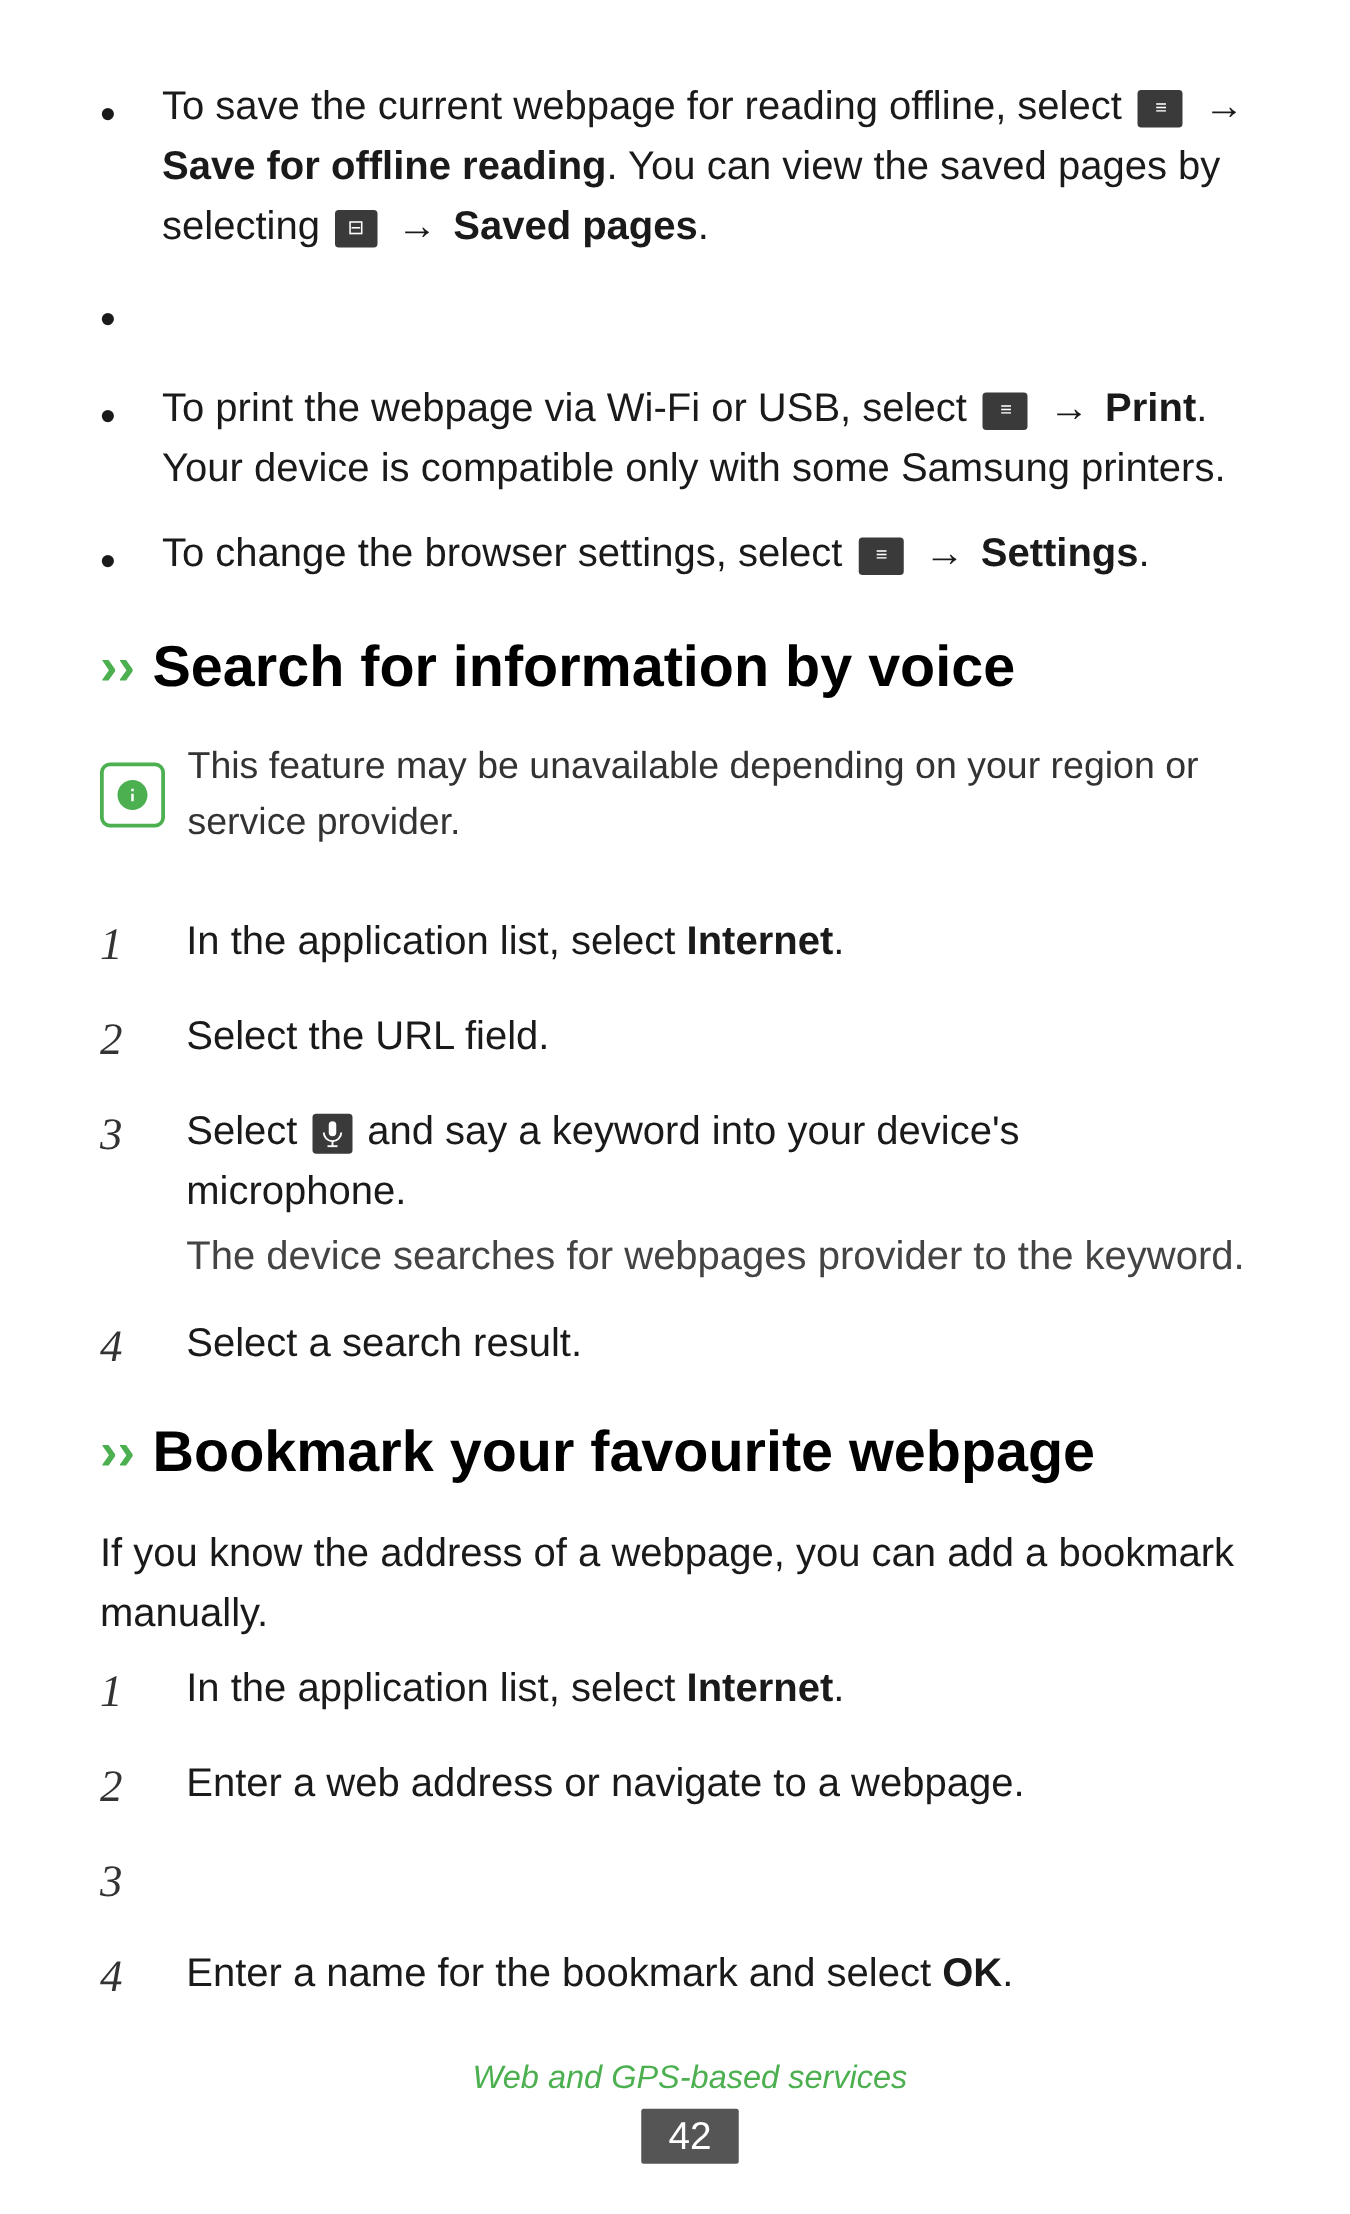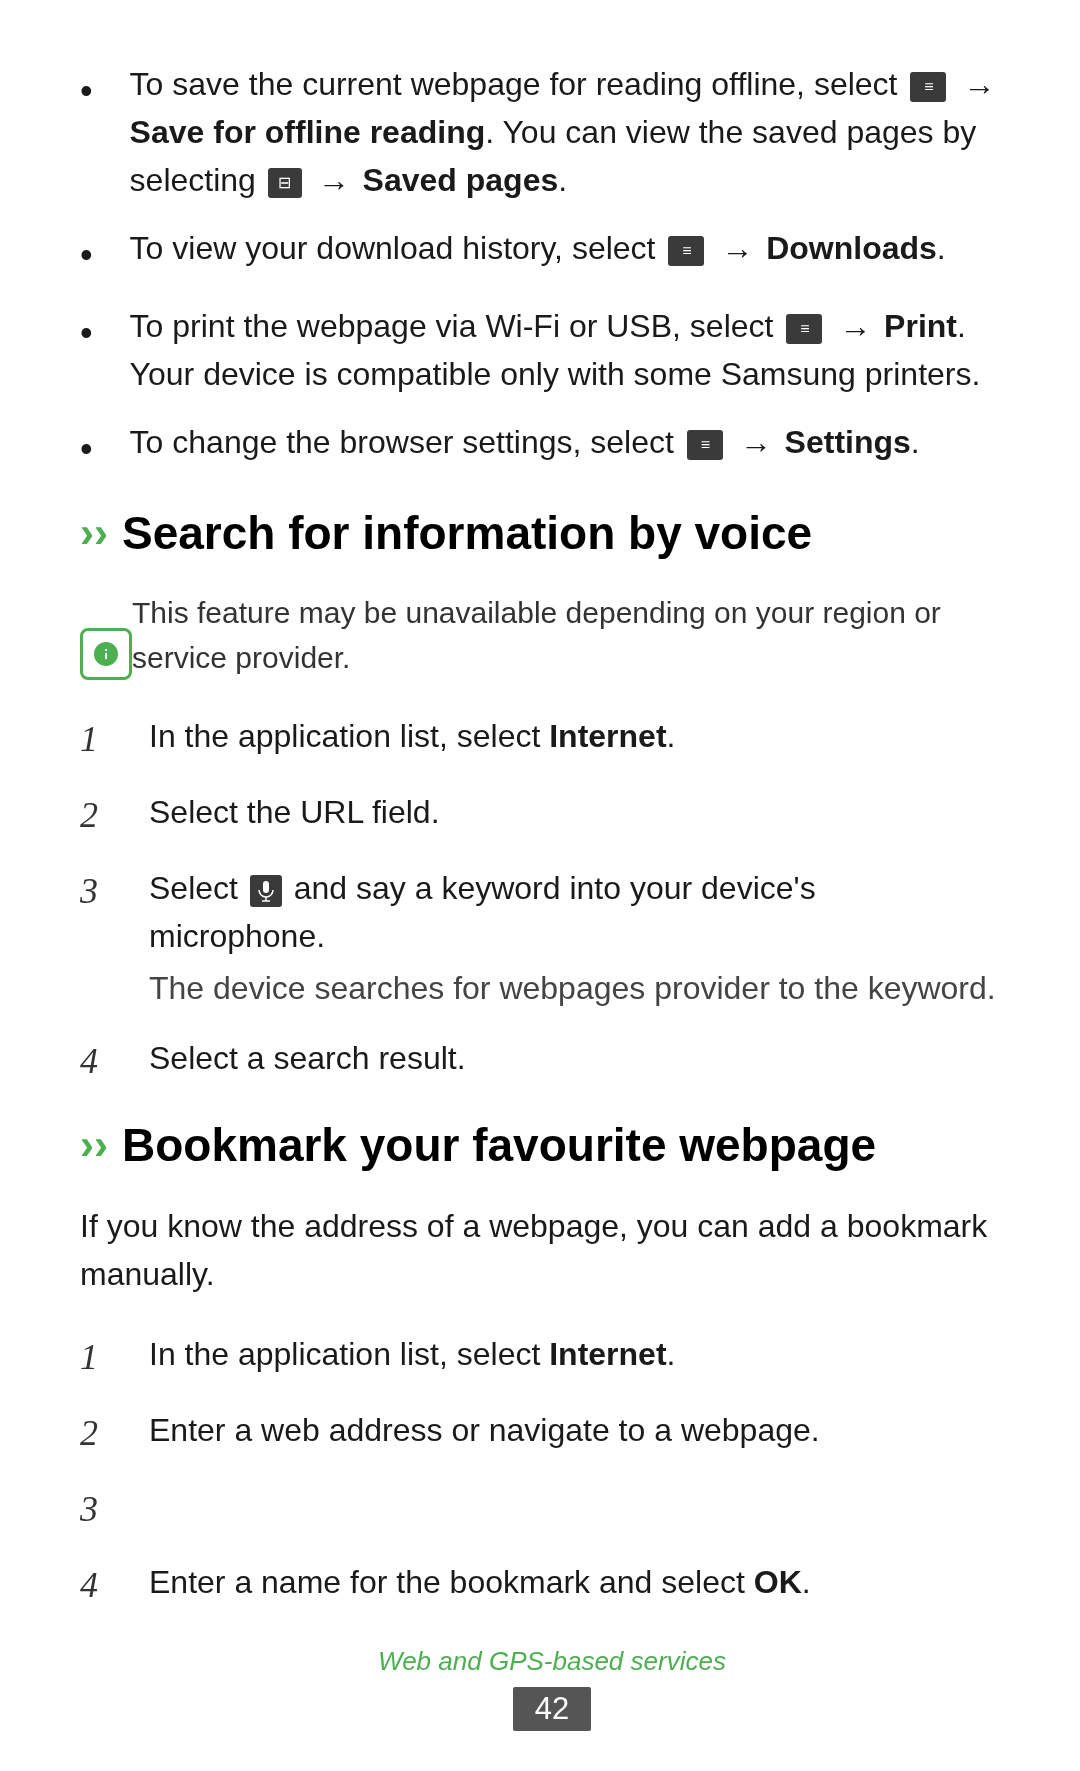--- a/index.html
+++ b/index.html
@@ -71,22 +71,23 @@
 
     .chevron {
       color: #4caf50;
       font-size: 42px;
       font-weight: bold;
       font-style: normal;
     }
 
     .note-box {
       display: flex;
-      align-items: flex-end;
-      margin-bottom: 32px;
+      align-items: center;
+      margin-bottom: 48px;
+      gap: 18px;
     }
 
     .note-icon {
       width: 52px;
       height: 52px;
       border: 3px solid #4caf50;
       border-radius: 8px;
       display: flex;
       align-items: center;
       justify-content: center;
@@ -135,21 +136,21 @@
 
     .step-sub {
       display: block;
       color: #444;
       margin-top: 4px;
     }
 
     .intro-text {
       font-size: 32px;
       line-height: 1.5;
-      margin-bottom: 32px;
+      margin-bottom: 12px;
       color: #1a1a1a;
     }
 
     .footer {
       position: fixed;
       bottom: 40px;
       left: 0;
       right: 0;
       display: flex;
       flex-direction: column;
@@ -226,26 +227,20 @@
       <strong>Save for offline reading</strong>. You can view the saved pages by
       selecting
       <span class="saved-icon">⊟</span>
       <span class="arrow">→</span>
       <strong>Saved pages</strong>.
     </span>
   </li>
 
   <li>
     <span class="bullet-dot">•</span>
-    <span class="step-content">
-      To view your download history, select
-      <span class="inline-icon">≡</span>
-      <span class="arrow">→</span>
-      <strong>Downloads</strong>.
-    </span>
   </li>
 
   <li>
     <span class="bullet-dot">•</span>
     <span class="step-content">
       To print the webpage via Wi-Fi or USB, select
       <span class="inline-icon">≡</span>
       <span class="arrow">→</span>
       <strong>Print</strong>.
       Your device is compatible only with some Samsung printers.

